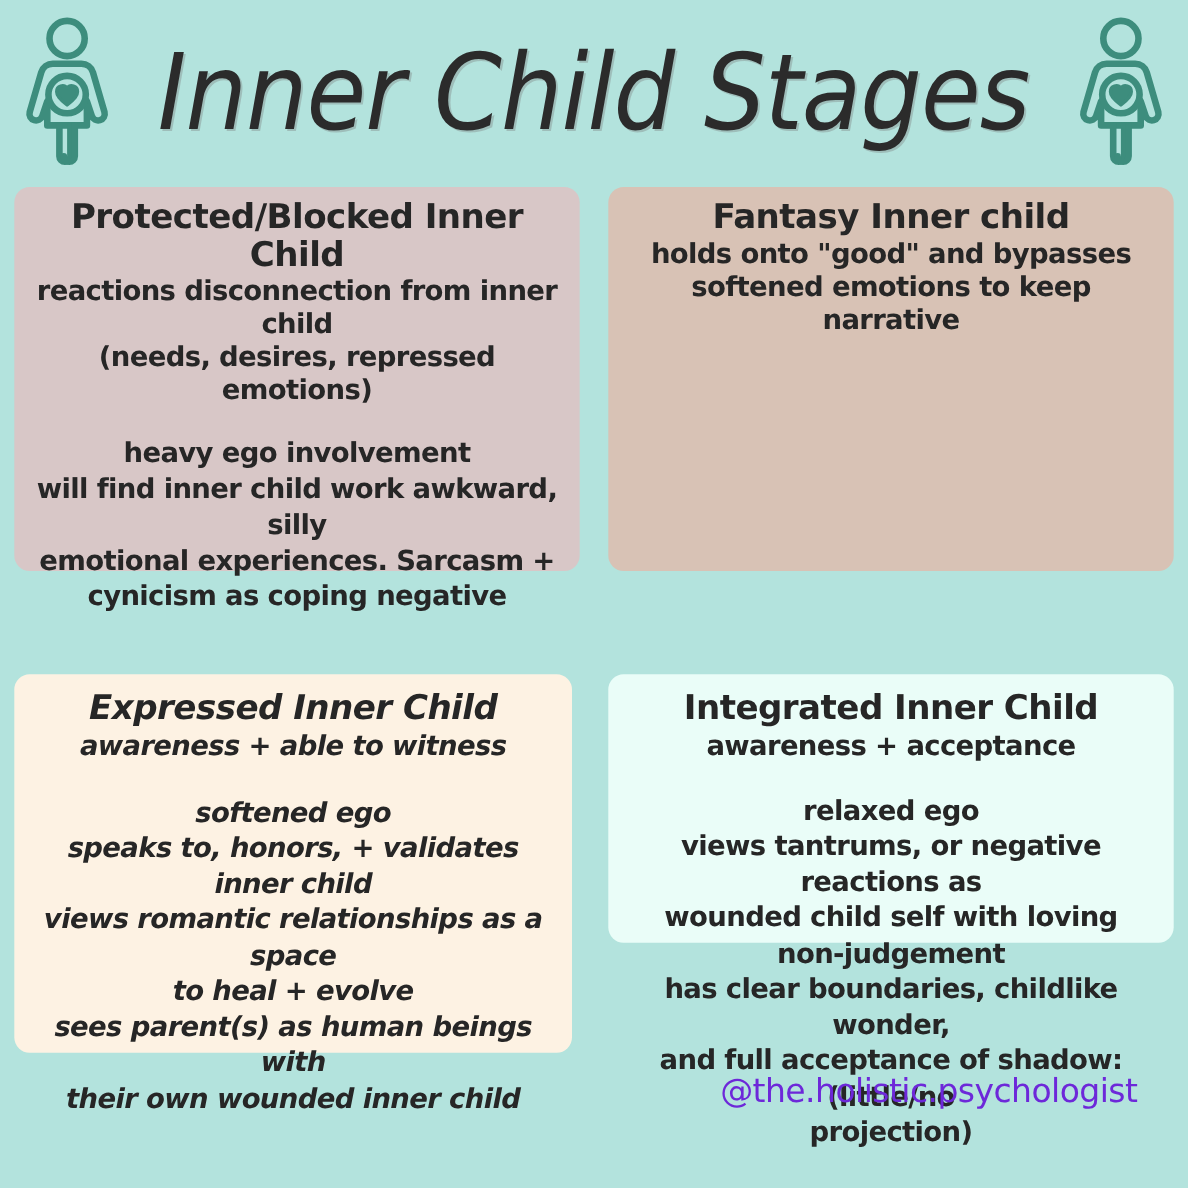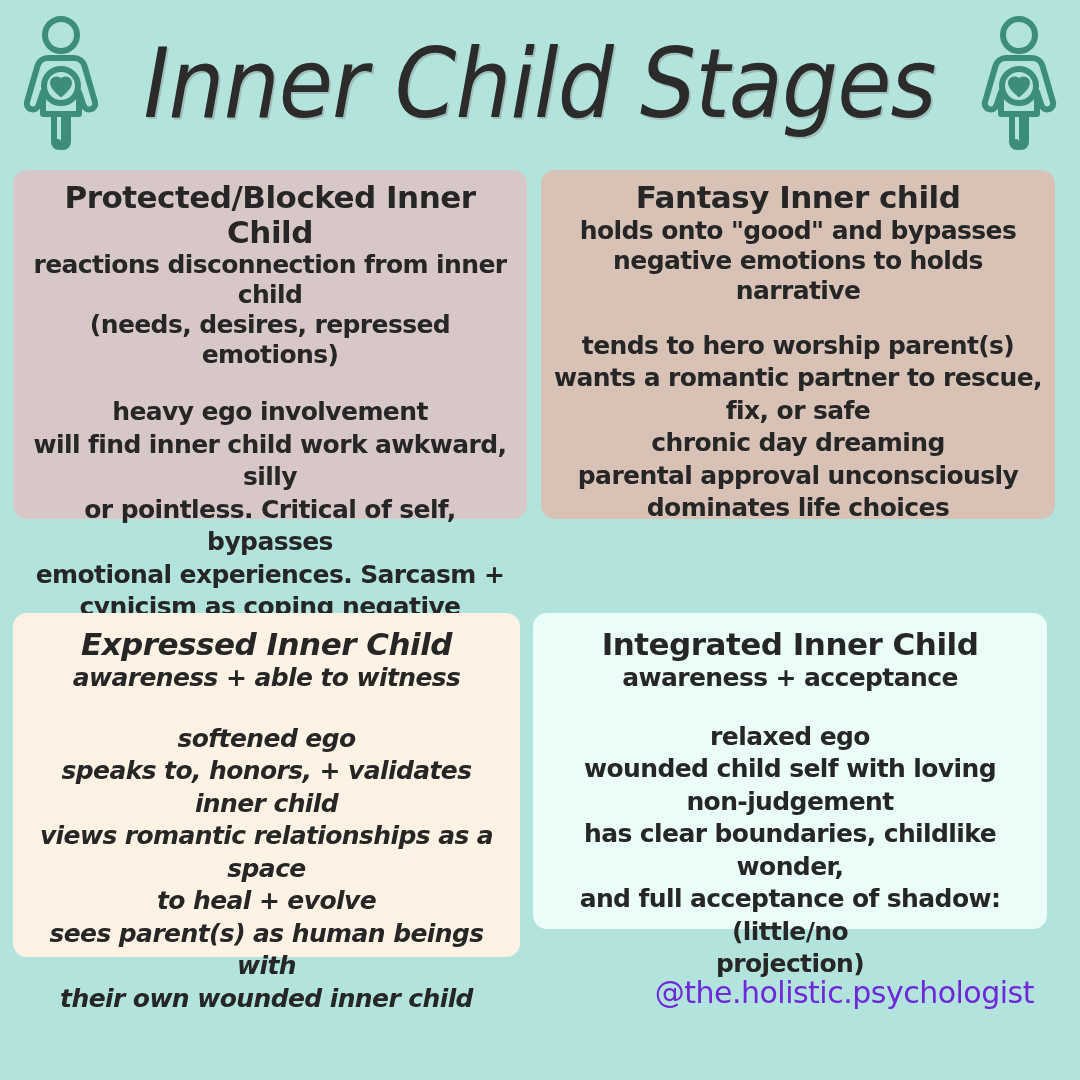--- a/index.html
+++ b/index.html
@@ -56,23 +56,23 @@
   }
   .card {
     position: absolute;
     border-radius: 14px;
     box-sizing: border-box;
     padding: 10px 12px 14px 12px;
     text-align: center;
     color: #262626;
   }
   .card.c1 { left: 0px;   top: 0px;   width: 514px; height: 349px; background: #d8c7c7; }
-  .card.c2 { left: 528px; top: 0px;   width: 514px; height: 349px; background: #d8c2b5; }
+  .card.c2 { left: 540px; top: 0px;   width: 514px; height: 349px; background: #d8c2b5; }
   .card.c3 { left: 0px;   top: 443px; width: 507px; height: 344px; background: #fdf2e3; font-style: italic; }
-  .card.c4 { left: 520px; top: 443px; width: 514px; height: 316px; background: #eafdf8; }
+  .card.c4 { left: 540px; top: 443px; width: 514px; height: 244px; background: #eafdf8; }
 
   .card-title {
     font-family: "DejaVu Sans", sans-serif;
     font-weight: bold;
     font-size: 31px;
     line-height: 1.12;
     margin: 0 0 1px 0;
     letter-spacing: -0.5px;
   }
   .card.c3 .card-title,
@@ -153,41 +153,32 @@
   <div class="card c1">
     <div class="card-title">Protected/Blocked Inner Child</div>
     <div class="card-sub">
       <span class="line">reactions disconnection from inner child</span>
       <span class="line">(needs, desires, repressed emotions)</span>
     </div>
     <div class="spacer"></div>
     <div class="card-body">
       <span class="line">heavy ego involvement</span>
       <span class="line">will find inner child work awkward, silly</span>
-      <span class="line">or pointless.  Critical of self, bypasses</span>
       <span class="line">emotional experiences.  Sarcasm +</span>
       <span class="line">cynicism as coping negative</span>
     </div>
   </div>
 
   <div class="card c2">
     <div class="card-title">Fantasy Inner child</div>
     <div class="card-sub">
       <span class="line">holds onto "good" and bypasses</span>
-      <span class="line">negative emotions to holds narrative</span>
-    </div>
-    <div class="spacer"></div>
-    <div class="card-body">
-      <span class="line">tends to hero worship parent(s)</span>
-      <span class="line">wants a romantic partner to rescue,</span>
-      <span class="line">fix, or safe</span>
-      <span class="line">chronic day dreaming</span>
-      <span class="line">parental approval unconsciously</span>
-      <span class="line">dominates life choices</span>
-    </div>
+      <span class="line">softened emotions to keep narrative</span>
+    </div>
+    <div class="spacer"></div>
   </div>
 
   <div class="card c3">
     <div class="card-title">Expressed Inner Child</div>
     <div class="card-sub">
       <span class="line">awareness + able to witness</span>
     </div>
     <div class="spacer"></div>
     <div class="card-body">
       <span class="line">softened ego</span>
@@ -200,20 +191,21 @@
   </div>
 
   <div class="card c4">
     <div class="card-title">Integrated Inner Child</div>
     <div class="card-sub">
       <span class="line">awareness + acceptance</span>
     </div>
     <div class="spacer"></div>
     <div class="card-body">
       <span class="line">relaxed ego</span>
+      <span class="line">views tantrums, or negative reactions as</span>
       <span class="line">wounded child self with loving</span>
       <span class="line">non-judgement</span>
       <span class="line">has clear boundaries, childlike wonder,</span>
       <span class="line">and full acceptance of shadow: (little/no</span>
       <span class="line">projection)</span>
     </div>
   </div>
 
 </div>
 

